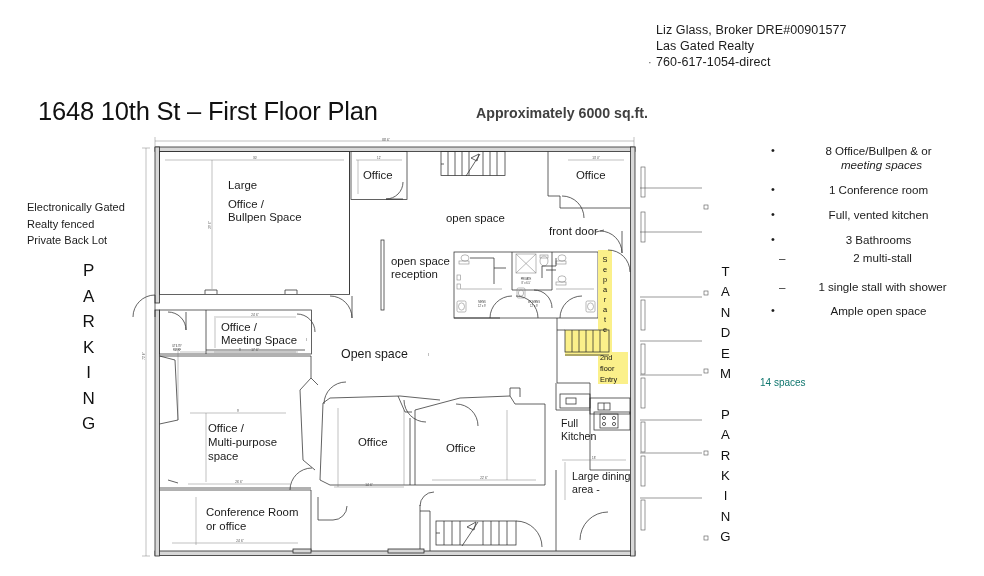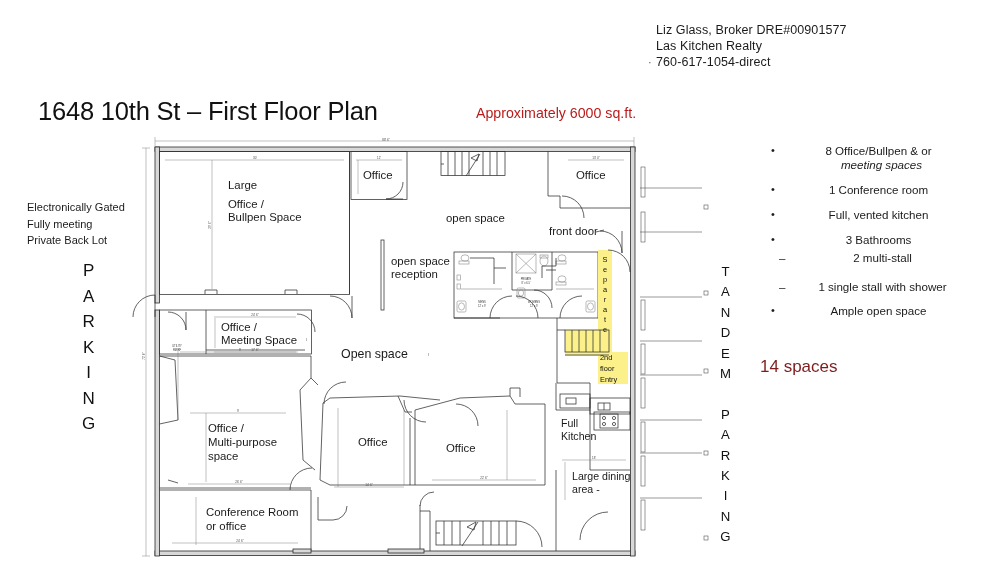--- a/index.html
+++ b/index.html
@@ -48,22 +48,23 @@
     font-size: 25.5px;
     letter-spacing: -0.2px;
     color: #111;
     white-space: nowrap;
   }
   .plan-sqft {
     position: absolute;
     left: 476px;
     top: 105px;
     font-size: 14.2px;
-    color: #b91c1c;
-    white-space: nowrap;
+    color: #404040;
+    white-space: nowrap;
+    font-weight: bold;
   }
 
   .lot-note {
     position: absolute;
     left: 27px;
     top: 199px;
     font-size: 11px;
     line-height: 16.5px;
     color: #1b1b1b;
     white-space: nowrap;
@@ -80,23 +81,23 @@
   #parking-left-label { left: 82px; top: 258px; }
   #tandem-parking-label {
     left: 720px; top: 262px;
     font-size: 13.2px;
     line-height: 20.4px;
   }
 
   .spaces-note {
     position: absolute;
     left: 760px;
-    top: 357px;
-    font-size: 17px;
-    color: #7f1d1d;
+    top: 377px;
+    font-size: 10px;
+    color: #0f766e;
     white-space: nowrap;
   }
 
   
   .features {
     position: absolute;
     left: 771px;
     top: 144px;
     width: 205px;
     font-size: 11.6px;
@@ -165,30 +166,30 @@
   }
 </style>
 </head>
 <body>
 
 <div id="page">
 
   <div class="broker-tick">·</div>
   <div class="broker-block">
     <div>Liz Glass, Broker DRE#00901577</div>
-    <div>Las Kitchen Realty</div>
+    <div>Las Gated Realty</div>
     <div>760-617-1054-direct</div>
   </div>
 
   <div class="plan-title">1648 10th St – First Floor Plan</div>
   <div class="plan-sqft">Approximately 6000 sq.ft.</div>
 
   <div class="lot-note">
     <div>Electronically Gated</div>
-    <div>Fully meeting</div>
+    <div>Realty fenced</div>
     <div>Private Back Lot</div>
   </div>
   <div class="vert-word" id="parking-left-label">P
 A
 R
 K
 I
 N
 G</div>
 

